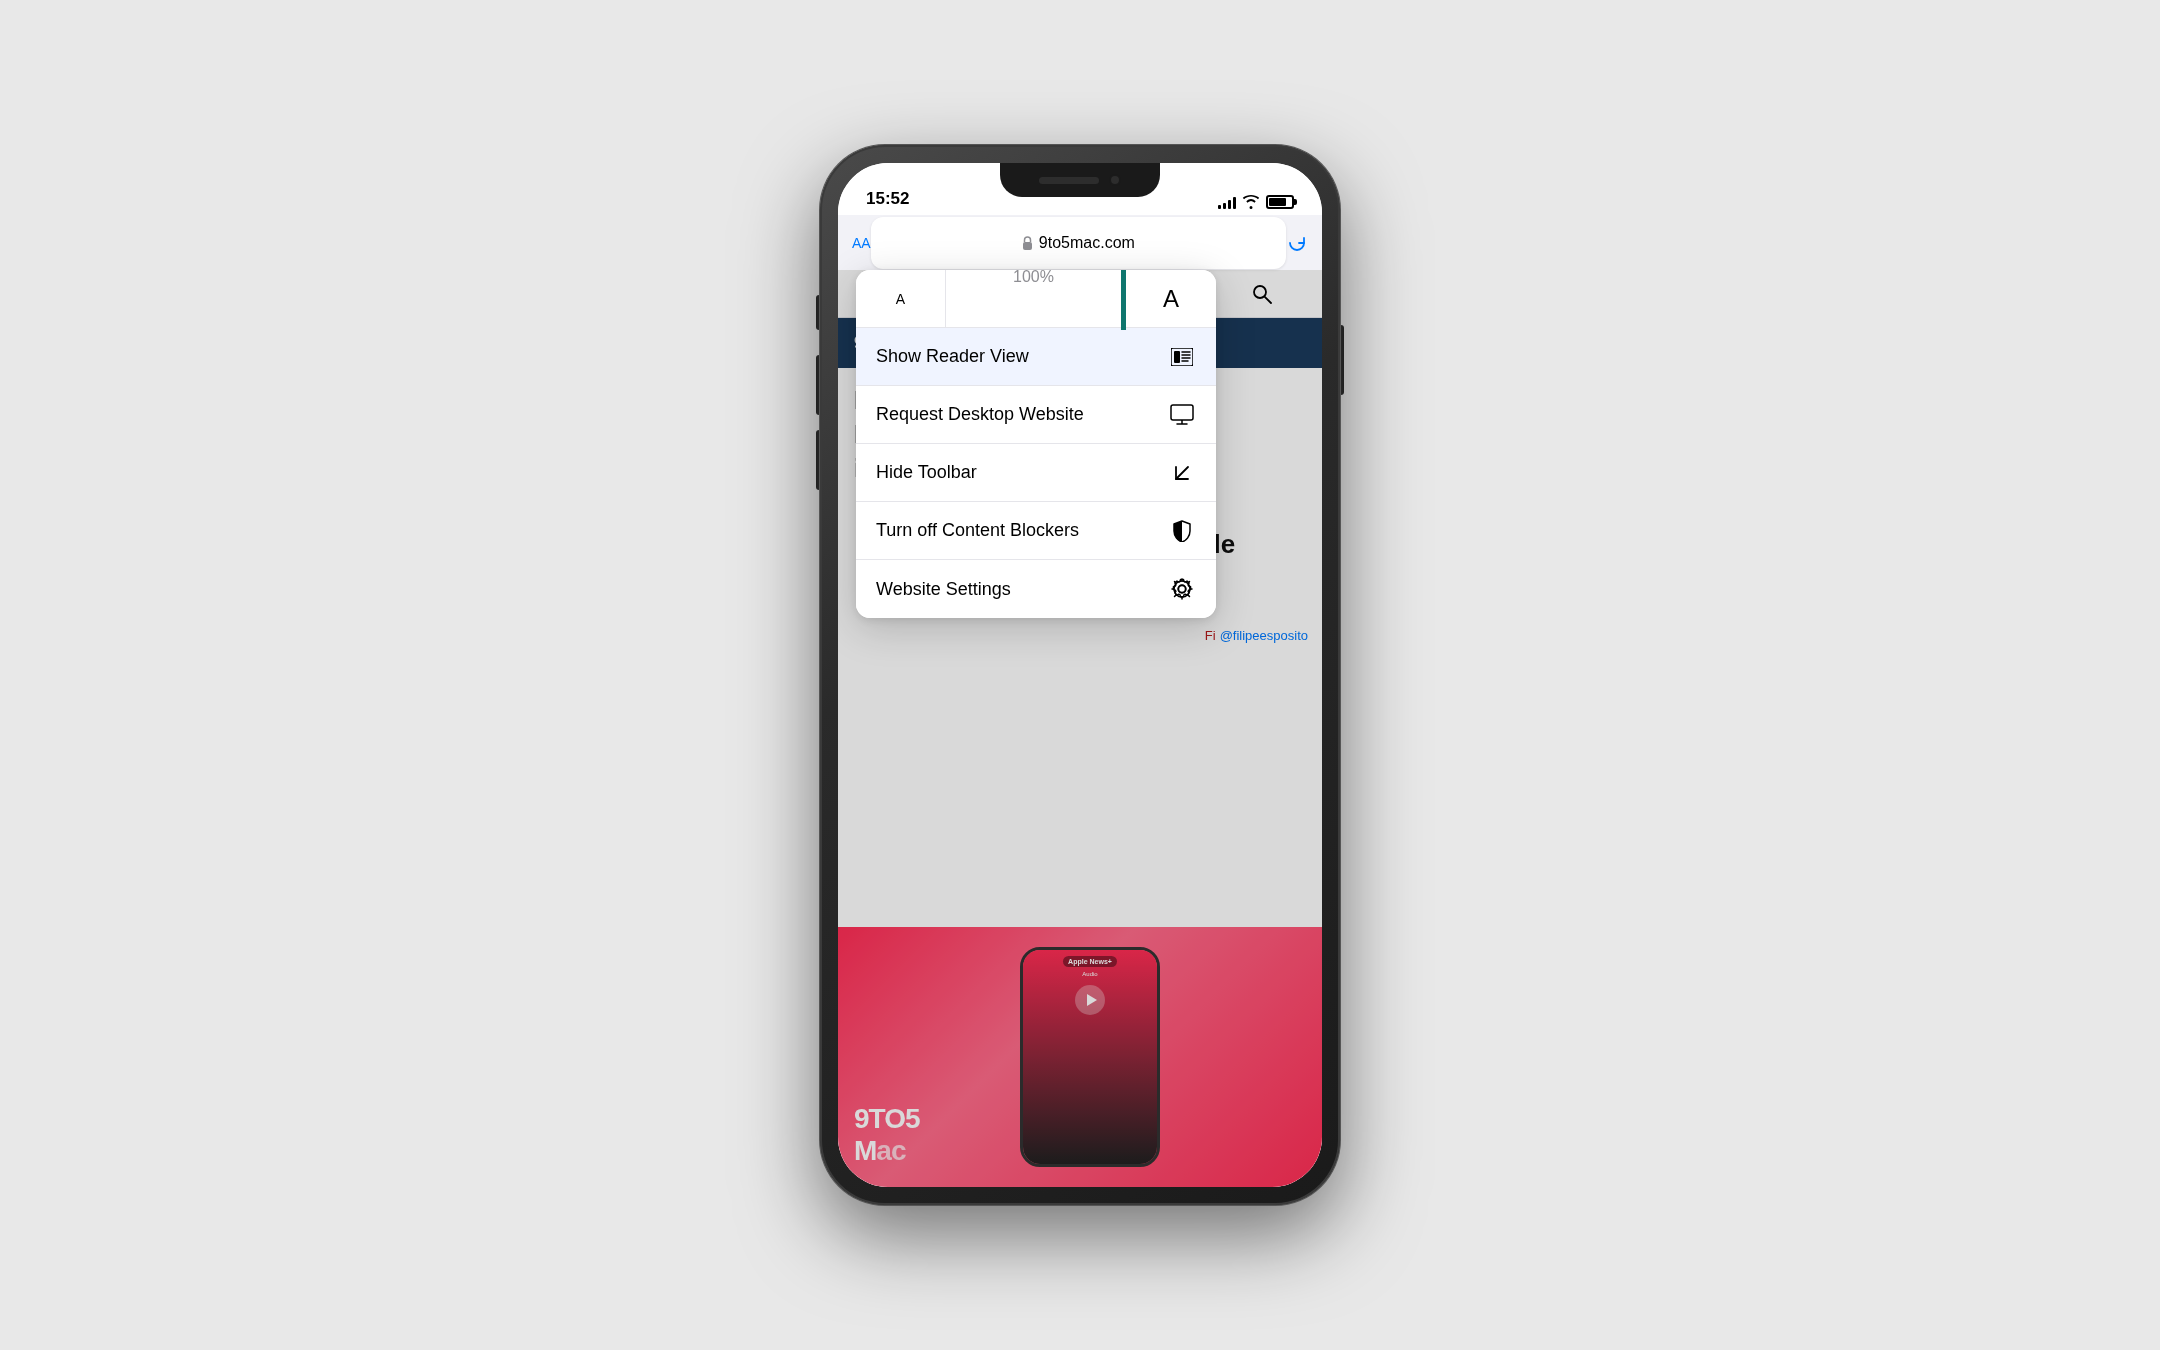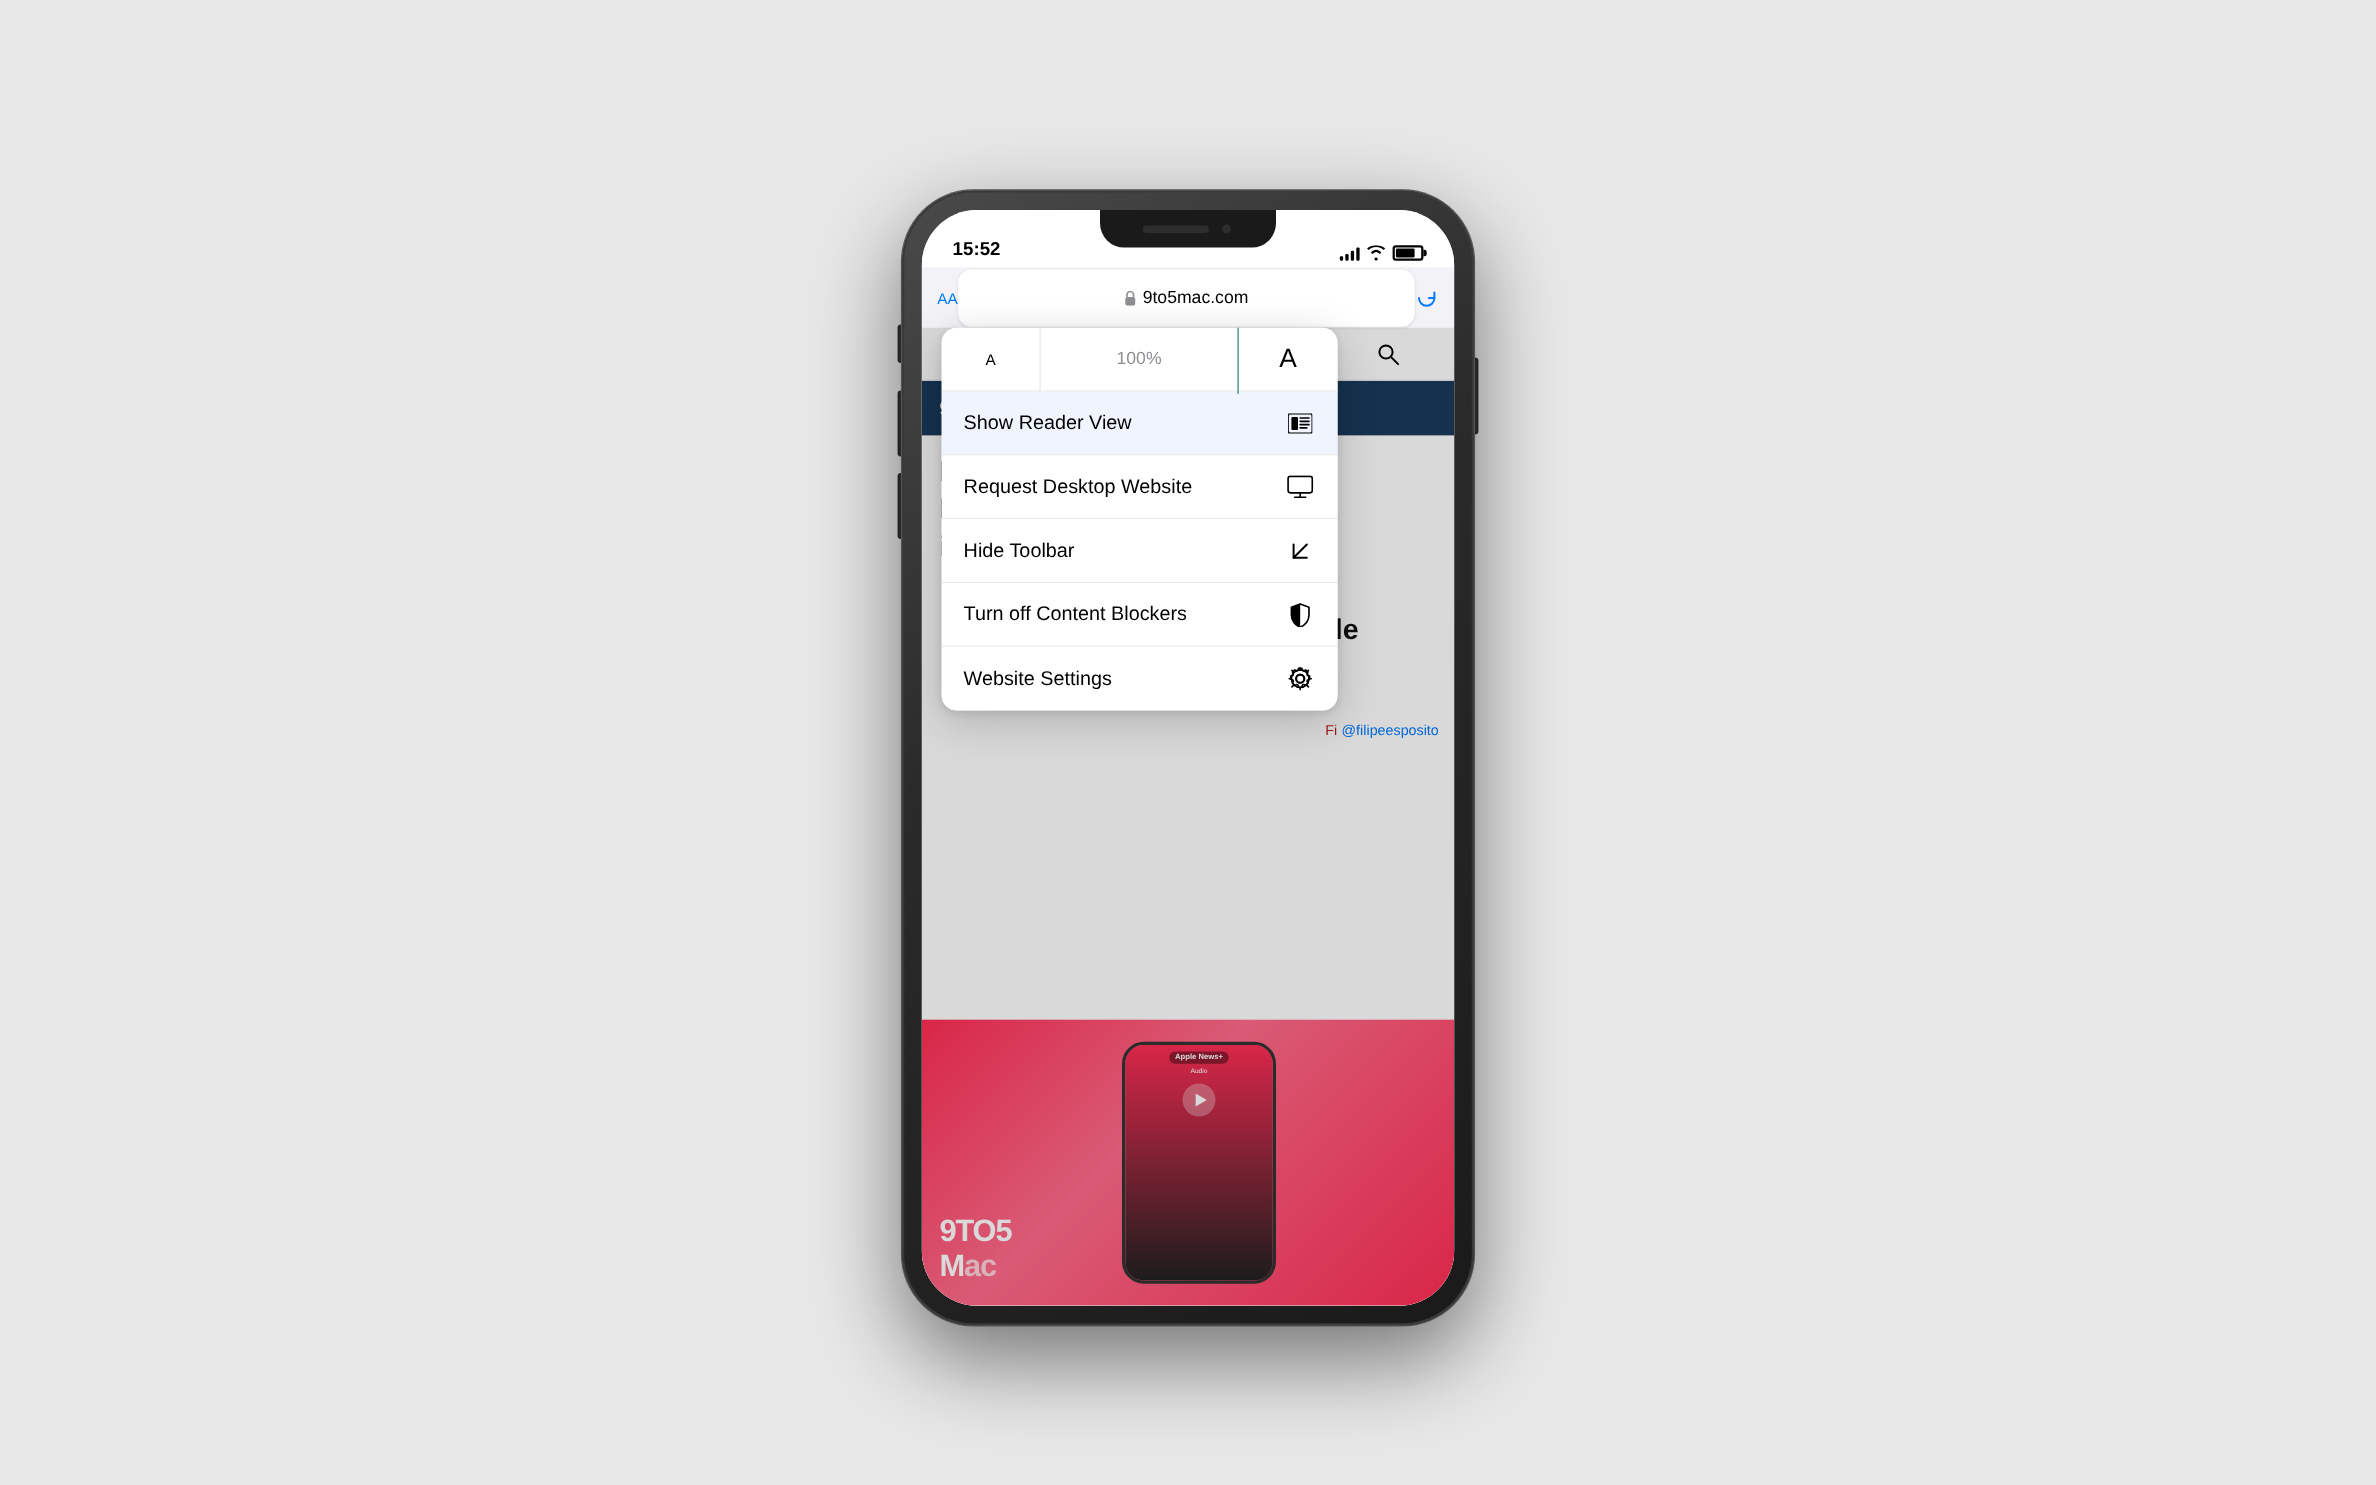--- a/index.html
+++ b/index.html
@@ -24,21 +24,20 @@
     
     .phone-shell {
       position: absolute;
       top: 0; left: 0; right: 0; bottom: 0;
       background: linear-gradient(145deg, #4a4a4a 0%, #2a2a2a 40%, #1a1a1a 100%);
       border-radius: 65px;
       box-shadow:
         0 0 0 1px #555,
         0 30px 80px rgba(0,0,0,0.5),
         inset 0 0 0 2px #3a3a3a;
-      margin-top: 28px;
     }
 
     
     .phone-screen {
       position: absolute;
       top: 18px;
       left: 18px;
       right: 18px;
       bottom: 18px;
       background: #fff;
@@ -378,23 +377,22 @@
     .text-size-small span {
       font-size: 14px;
       font-weight: 400;
       color: #000;
     }
 
     .text-size-percent {
       flex: 1;
       height: 62px;
       display: flex;
-      align-items: center;
-      justify-content: center;
-      border-right: 1px solid #0f766e;
+      justify-content: center;
+      border-right: 5px solid #0f766e;
     }
 
     .text-size-percent span {
       font-size: 16px;
       color: #8e8e93;
     }
 
     .text-size-large {
       width: 90px;
       height: 58px;

